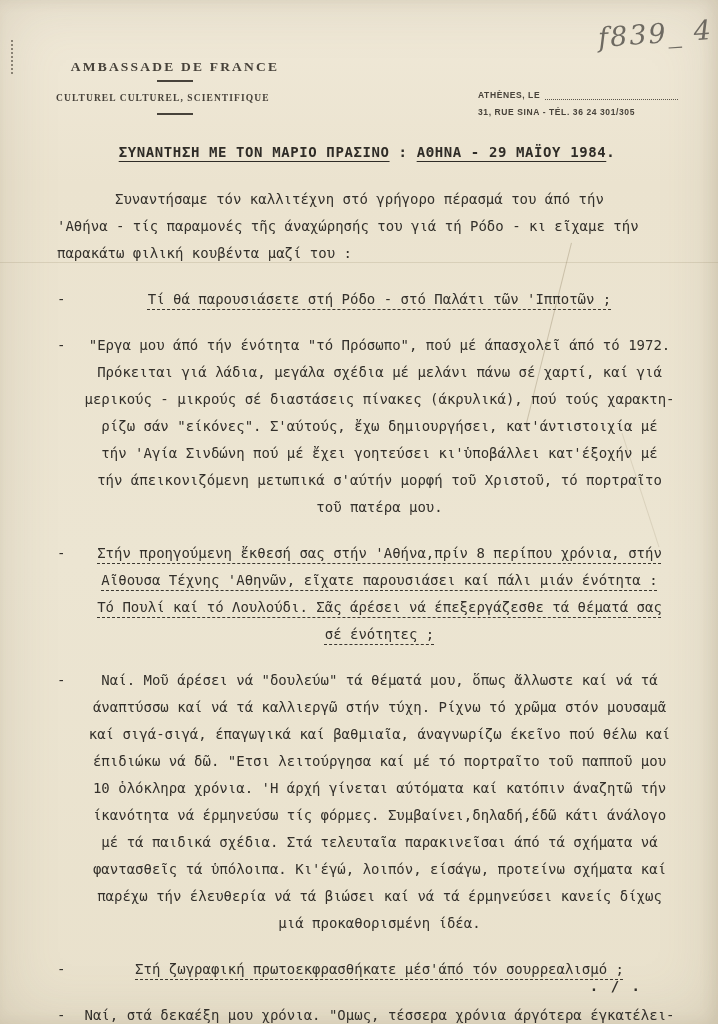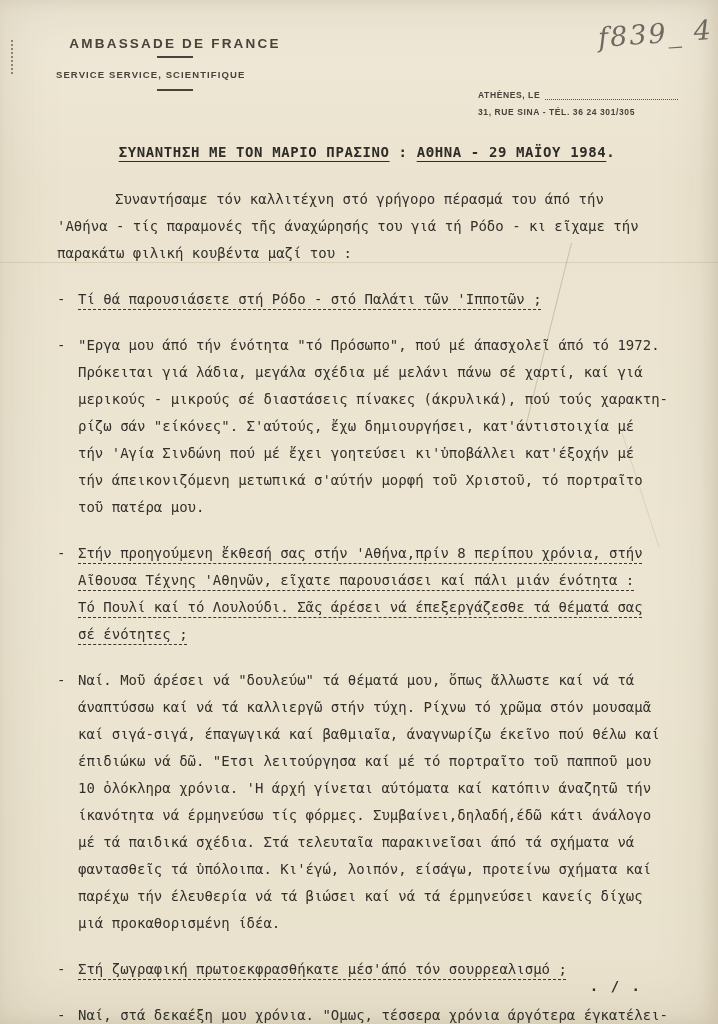--- a/index.html
+++ b/index.html
@@ -27,22 +27,22 @@
   
   .annotation{
     position:absolute;left:598px;top:18px;
     font-family:"DejaVu Serif","Liberation Serif",serif;
     font-style:italic;font-size:27px;color:#6e6a62;
     transform:rotate(-4deg);letter-spacing:2px;white-space:nowrap;
   }
 
   
   .lh-left{
-    position:absolute;left:56px;top:36px;width:238px;text-align:center;
-    font-family:Liberation Sans, sans-serif;color:#47423a;
+    position:absolute;left:56px;top:59px;width:238px;text-align:center;
+    font-family:Liberation Serif, serif;color:#47423a;
   }
   .lh-org1{font-size:13.5px;font-weight:700;letter-spacing:2.2px;}
   .lh-org2{font-size:13.5px;font-weight:700;letter-spacing:2.6px;margin-top:3px;}
   .lh-rule{width:36px;height:2px;background:#47423a;margin:5px auto 9px auto;}
   .lh-svc{font-size:9.5px;font-weight:700;letter-spacing:1.1px;line-height:15px;text-align:left;}
   .lh-rule2{width:36px;height:2px;background:#47423a;margin:7px auto 0 auto;}
   .lh-right{
     position:absolute;left:478px;top:90px;width:200px;
     font-family:"Liberation Sans","DejaVu Sans",sans-serif;color:#47423a;
     font-size:8.5px;font-weight:700;letter-spacing:.6px;
@@ -57,21 +57,21 @@
     font-size:14px;font-weight:700;letter-spacing:.6px;white-space:nowrap;color:#2f2c27;
   }
   .doc-title .u{text-decoration:underline;text-underline-offset:4px;text-decoration-thickness:1.4px;}
   .doc-body{
     position:absolute;left:57px;top:186px;width:624px;
     font-size:14px;line-height:27px;color:#33302b;
   }
   .intro{white-space:pre-line;text-indent:58px;margin:0 0 19px 0;}
   .qa{display:flex;margin:0 0 19px 0;}
   .qa .marker{width:21px;flex:0 0 21px;}
-  .qa .content{flex:1;white-space:pre-line;}
+  .qa .content{flex:1;white-space:pre-line;text-align:center;}
   .qa.question .content{
     text-decoration:underline;text-decoration-style:dashed;
     text-decoration-thickness:1.3px;text-underline-offset:4.5px;
     text-decoration-color:#3a362f;
   }
   .footer-mark{
     position:absolute;right:76px;top:978px;
     font-size:14px;font-weight:700;letter-spacing:2px;color:#33302b;
   }
 </style>
@@ -84,21 +84,21 @@
   <div class="crease1"></div>
   <div class="crease2"></div>
   <div class="crease3"></div>
 
   <div class="annotation">f839_ 4</div>
 
   <div class="lh-left">
     <div class="lh-org1">AMBASSADE DE FRANCE</div>
     <div class="lh-rule"></div>
     <div class="lh-svc">
-      <div>SERVICE SERVICE, SCIENTIFIQUE</div>
+      <div>CULTUREL CULTUREL, SCIENTIFIQUE</div>
     </div>
     <div class="lh-rule2"></div>
   </div>
 
   <div class="lh-right">
     <div class="lh-date-row">
       <span>ATHÈNES, LE</span>
       <span class="lh-dots"></span>
     </div>
     <div class="lh-addr">31, RUE SINA - TÉL. 36 24 301/305</div>

